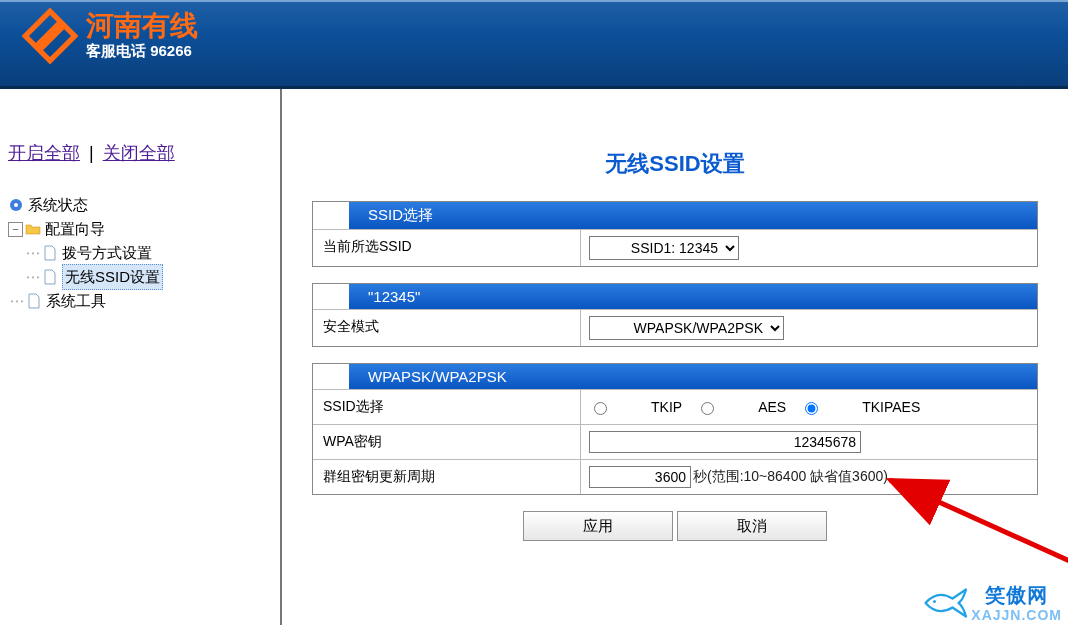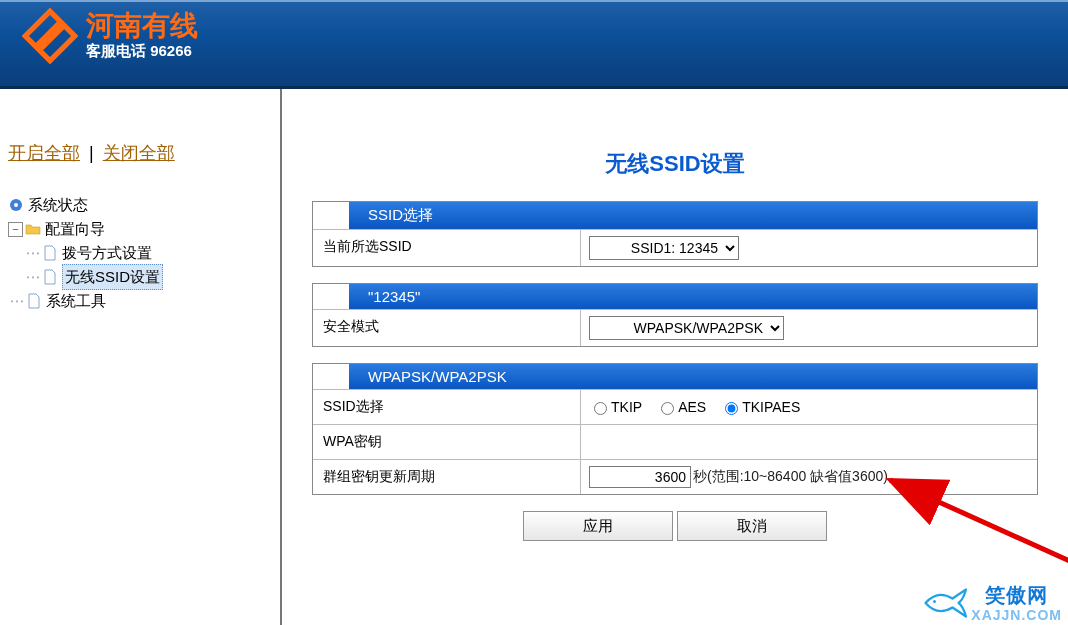--- a/index.html
+++ b/index.html
@@ -6,21 +6,21 @@
   .header{height:84px;background:linear-gradient(#1e5fa6 0%,#0c4f99 40%,#0a3e7a 100%);border-top:2px solid #7aa7d6;border-bottom:3px solid #082b54;position:relative;}
   .logo{position:absolute;left:22px;top:6px;display:flex;align-items:center;}
   .logo-icon{width:56px;height:56px;margin-right:8px;}
   .logo-text{display:flex;flex-direction:column;}
   .logo-title{font-size:28px;font-weight:bold;color:#ff6a13;line-height:1;}
   .logo-sub{font-size:15px;font-weight:bold;color:#fff;margin-top:2px;}
   .body{display:flex;height:calc(625px - 89px);}
   .sidebar{width:282px;background:#fff;border-right:2px solid #777;padding:0;box-sizing:border-box;}
   .side-inner{padding:12px 8px 0 8px;}
   .side-links{font-size:18px;color:#0044cc;margin:40px 0 22px 0;}
-  .side-links a{color:#a16207;text-decoration:underline;cursor:pointer;}
+  .side-links a{color:#4c1d95;text-decoration:underline;cursor:pointer;}
   .side-links .sep{color:#000;padding:0 4px;text-decoration:none;}
   .tree{font-size:15px;line-height:24px;margin-top:28px;}
   .tree-row{display:flex;align-items:center;height:24px;padding:0;}
   .tree-toggle{width:13px;height:13px;border:1px solid #8a8a8a;display:inline-flex;align-items:center;justify-content:center;font-size:11px;line-height:1;color:#555;background:#fff;margin-right:2px;}
   .tree-spacer{display:inline-block;width:16px;}
   .tree-dots{display:inline-block;width:18px;text-align:center;color:#999;}
   .tree-icon{display:inline-block;width:16px;height:16px;margin-right:4px;vertical-align:middle;}
   .tree-label{vertical-align:middle;}
   .tree-sel{background:#d6e6f9;border:1px dotted #5a8fd6;padding:0 2px;}
   .ic-gear{fill:#3f7fdc;}
@@ -32,21 +32,21 @@
   .panel-hd{background:linear-gradient(#2a7be0,#0a55c2);color:#fff;font-weight:normal;padding:4px 19px;font-size:15px;margin-left:36px;}
   .row{display:flex;border-top:1px solid #bbb;}
   .row:first-child{border-top:none;}
   .cell-l{width:268px;padding:8px 10px;border-right:1px solid #bbb;box-sizing:border-box;}
   .cell-r{flex:1;padding:6px 8px;display:flex;align-items:center;flex-wrap:wrap;}
   select,input[type=text]{font-size:14px;font-family:Arial,sans-serif;padding:2px 4px;border:1px solid #7a7a7a;background:#fff;box-sizing:border-box;text-align:right;}
   .sel-ssid{width:150px;}
   .sel-sec{width:195px;}
   .inp-key{width:272px;}
   .inp-period{width:102px;}
-  .radio-lab{display:inline-flex;align-items:flex-start;margin-right:14px;font-size:14px;}
+  .radio-lab{display:inline-flex;align-items:flex-start;margin-right:14px;font-size:14px;gap:40px;}
   .radio-lab input{margin-right:4px;}
   .hint{font-size:14px;color:#222;margin-left:2px;}
   .btn-row{text-align:center;margin:10px 0 20px;}
   .btn{width:150px;height:30px;background:linear-gradient(#fefefe,#e7e7e7);border:1px solid #8f8f8f;font-size:15px;margin:0 0;cursor:pointer;}
   .arrow{position:absolute;left:600px;top:383px;pointer-events:none;}
   .watermark{position:absolute;right:6px;bottom:2px;display:flex;align-items:center;font-weight:bold;}
   .wm-fish{width:48px;height:36px;}
   .wm-text{display:flex;flex-direction:column;align-items:center;margin-left:2px;}
   .wm-cn{font-size:20px;color:#1078d8;letter-spacing:1px;}
   .wm-url{font-size:14px;color:#7bbff5;letter-spacing:1px;margin-top:-2px;}
@@ -166,20 +166,23 @@
               <span>AES</span>
             </label>
           <label class="radio-lab">
               <input type="radio" name="algo" checked="" style="">
               <span>TKIPAES</span>
             </label>
         </div>
       </div>
       <div class="row">
         <div class="cell-l">WPA密钥</div>
+        <div class="cell-r">
+          <input type="text" class="inp-key" value="12345678" style="">
+        </div>
       </div>
       <div class="row">
         <div class="cell-l">群组密钥更新周期</div>
         <div class="cell-r">
           <input type="text" class="inp-period" value="3600" style="">
           <span class="hint">秒(范围:10~86400 缺省值3600)</span>
         </div>
       </div>
     </div>
 

